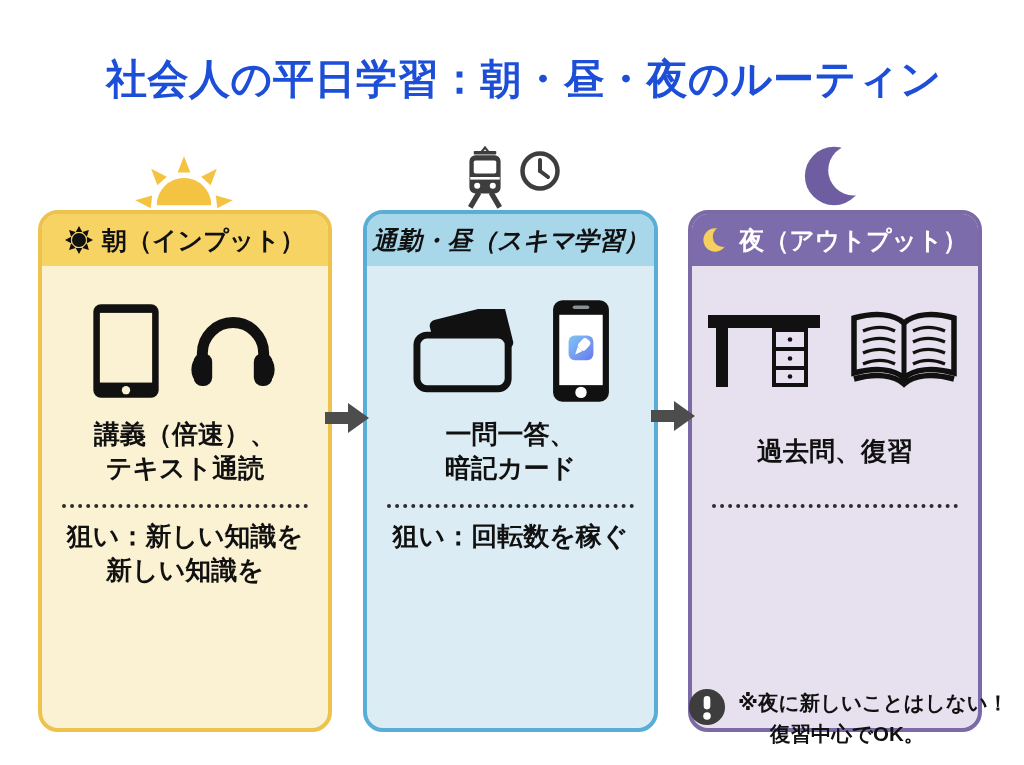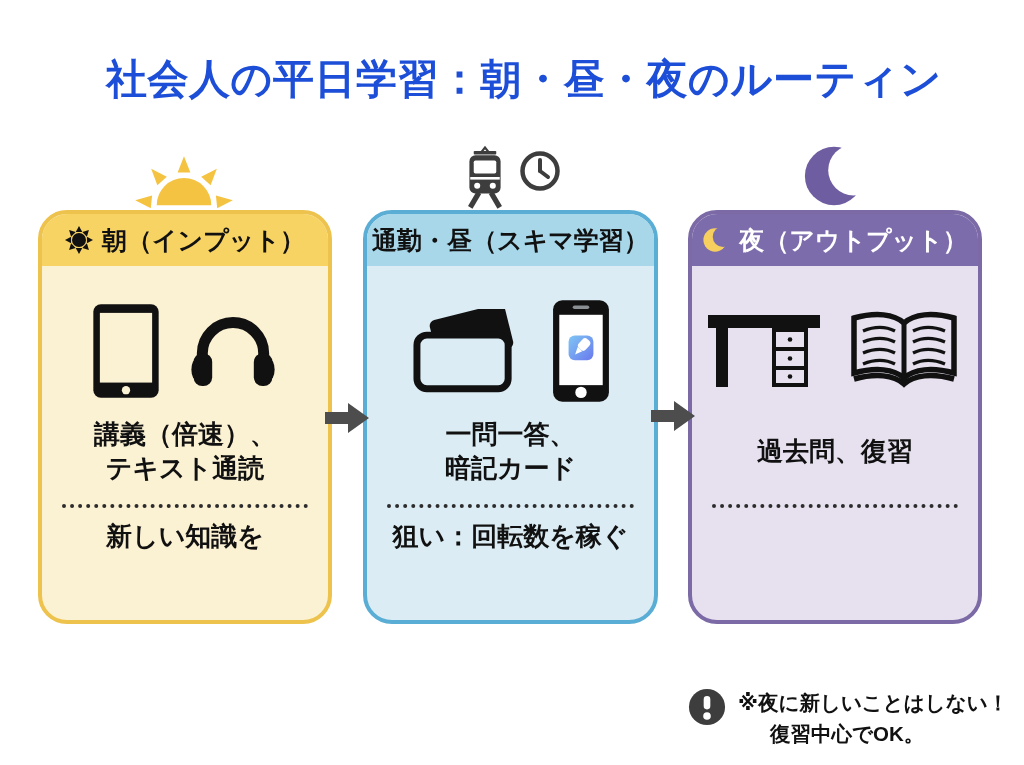--- a/index.html
+++ b/index.html
@@ -8,29 +8,29 @@
   .title{position:absolute;top:40px;left:0;width:100%;text-align:center;
          font-size:41px;font-weight:900;letter-spacing:.5px;color:#1d4ed8;margin:12px;}
 
   
   .top-icon{position:absolute;}
   .sunrise{left:134px;top:146px;width:100px;height:64px;color:var(--sun-yellow,#f5c342);}
   .commute{left:459px;top:144px;display:flex;gap:7px;color:var(--icon-dark,#3d3d3d);}
   .moon-top{left:797px;top:141px;width:78px;height:70px;color:var(--moon-purple,#6f5da1);}
 
   
-  .card{position:absolute;top:210px;width:294px;height:414px;border-radius:29px;
+  .card{position:absolute;top:210px;width:294px;height:522px;border-radius:20px;
         overflow:hidden;border:4px solid;box-sizing:border-box;}
   .card.morning{left:38px;border-color:var(--morning-border,#edc24d);background:var(--morning-body-bg,#fbf1d3);}
   .card.midday{left:363px;width:295px;border-color:var(--midday-border,#5aadd4);background:var(--midday-body-bg,#dbecf4);}
   .card.night{left:688px;border-color:var(--night-border,#7b6aa6);background:var(--night-body-bg,#e7e1ef);}
   .card header{height:52px;display:flex;align-items:center;justify-content:center;gap:9px;
                font-size:25px;font-weight:800;}
   .card.morning header{background:var(--morning-header-bg,#f7d364);color:#111;}
-  .card.midday header{background:var(--midday-header-bg,#a7d7e9);color:#111;}
+  .card.midday header{background:var(--midday-header-bg,#a7d7e9);color:#111;font-style:italic;}
   .card.night header{background:var(--night-header-bg,#7d6cab);color:#fff;}
   .hdr-ic{display:inline-flex;width:28px;height:28px;}
 
   .icon-row{height:114px;margin-top:28px;display:flex;justify-content:center;align-items:center;gap:26px;color:#111;}
   .activity{height:86px;display:flex;flex-direction:column;justify-content:center;
             text-align:center;font-size:26px;font-weight:800;line-height:1.32;}
   .dots{width:86%;margin:10px auto 12px auto;border-bottom:4px dotted #2c2c2c;}
   .aim{text-align:center;font-size:26px;font-weight:800;line-height:1.3;}
 
   .arrow{position:absolute;width:44px;height:36px;color:#4d4d4d;}
@@ -130,20 +130,21 @@
           <rect x="61" y="38" width="17" height="30" rx="8"></rect>
         </svg>
       </span>
     </div>
     <div class="activity">
       <div>講義（倍速）、</div>
       <div>テキスト通読</div>
     </div>
     <div class="dots"></div>
     <div class="aim">
+      <div>狙い：新しい知識を</div>
       <div>新しい知識を</div>
     </div>
   </section>
 
   <section class="card midday">
     <header>
       <span>通勤・昼（スキマ学習）</span>
     </header>
     <div class="icon-row">
       <span style="width:114px;height:84px">

